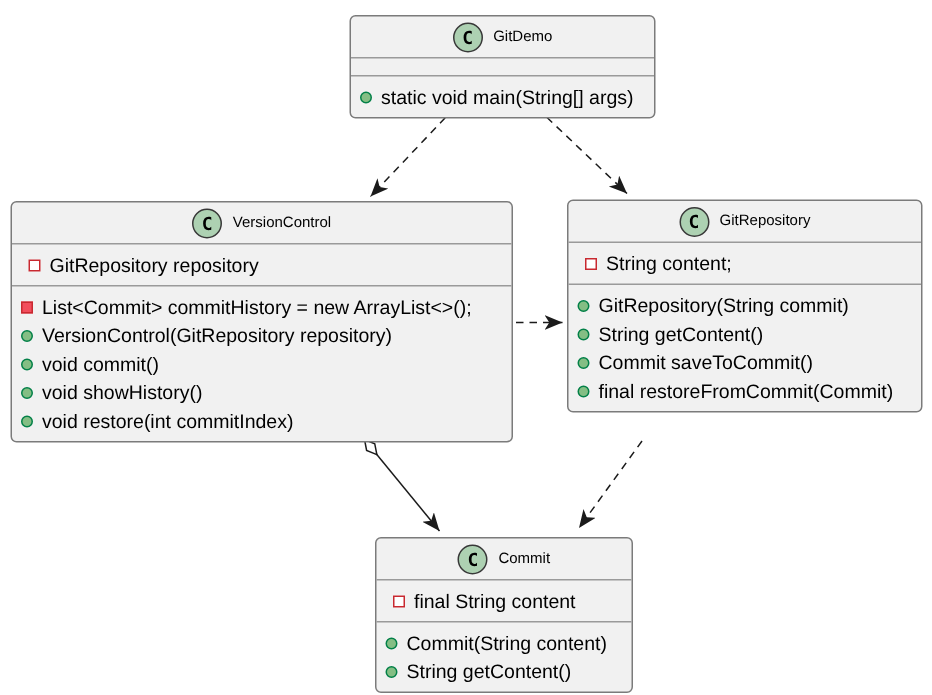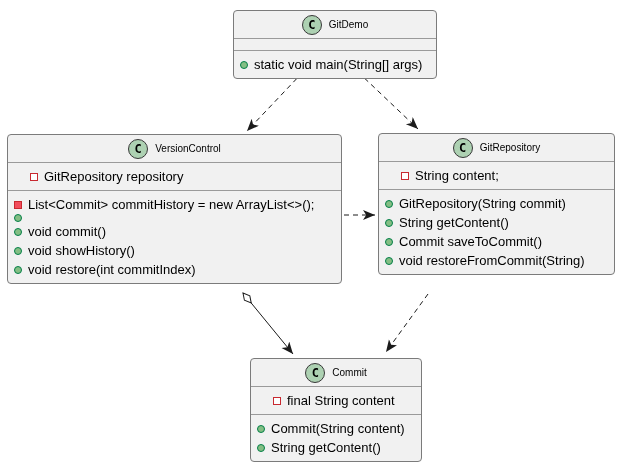--- a/index.html
+++ b/index.html
@@ -20,21 +20,21 @@
   }
   .stereo-circle{
     width:20px;height:20px;border-radius:50%;
     background:var(--stereo-fill,#ADD1B2);
     border:1px solid var(--stereo-border,#383838);
     display:flex;align-items:center;justify-content:center;
     font-family:"DejaVu Sans Mono",monospace;font-weight:bold;font-size:12px;
     box-sizing:border-box;line-height:1;
   }
   .uml-name{font-size:10px;}
-  .uml-fields{border-bottom:1px solid var(--divider,#9A9A9A);padding:4px 16px;min-height:3px;}
+  .uml-fields{border-bottom:1px solid var(--divider,#9A9A9A);padding:4px 5px;min-height:3px;}
   .uml-methods{padding:4px 0;}
   .member-row{
     display:flex;align-items:center;gap:6px;
     padding:0 6px 0 6px;line-height:19px;font-size:13px;white-space:nowrap;
   }
   .m-icon{width:8px;height:8px;flex:0 0 8px;box-sizing:border-box;display:inline-block;}
   .m-icon.public-method{border-radius:50%;background:var(--public-fill,#84BE84);border:1px solid var(--public-border,#038048);}
   .m-icon.private-method{background:var(--private-fill,#F24D5C);border:1px solid var(--private-border,#C82930);}
   .m-icon.private-field{background:#fff;border:1px solid var(--private-border,#C82930);}
   line.rel{stroke:var(--edge,#1B1B1B);stroke-width:1;}
@@ -83,20 +83,21 @@
           <span>GitRepository repository</span>
         </div>
       </div>
     <div class="uml-methods">
         <div class="member-row">
           <span class="m-icon private-method"></span>
           <span>List&lt;Commit&gt; commitHistory = new ArrayList&lt;&gt;();</span>
         </div>
         <div class="member-row">
           <span class="m-icon public-method"></span>
+          <span>VersionControl(GitRepository repository)</span>
         </div>
         <div class="member-row">
           <span class="m-icon public-method"></span>
           <span>void commit()</span>
         </div>
         <div class="member-row">
           <span class="m-icon public-method"></span>
           <span>void showHistory()</span>
         </div>
         <div class="member-row">
@@ -124,21 +125,21 @@
         <div class="member-row">
           <span class="m-icon public-method"></span>
           <span>String getContent()</span>
         </div>
         <div class="member-row">
           <span class="m-icon public-method"></span>
           <span>Commit saveToCommit()</span>
         </div>
         <div class="member-row">
           <span class="m-icon public-method"></span>
-          <span>void restoreFromCommit(String)</span>
+          <span>final restoreFromCommit(Commit)</span>
         </div>
       </div>
   </div>
     <div class="uml-class" style="left: 250px; top: 358px; width: 172px;">
     <div class="uml-title">
       <span class="stereo-circle">C</span>
       <span class="uml-name">Commit</span>
     </div>
     <div class="uml-fields">
         <div class="member-row">

